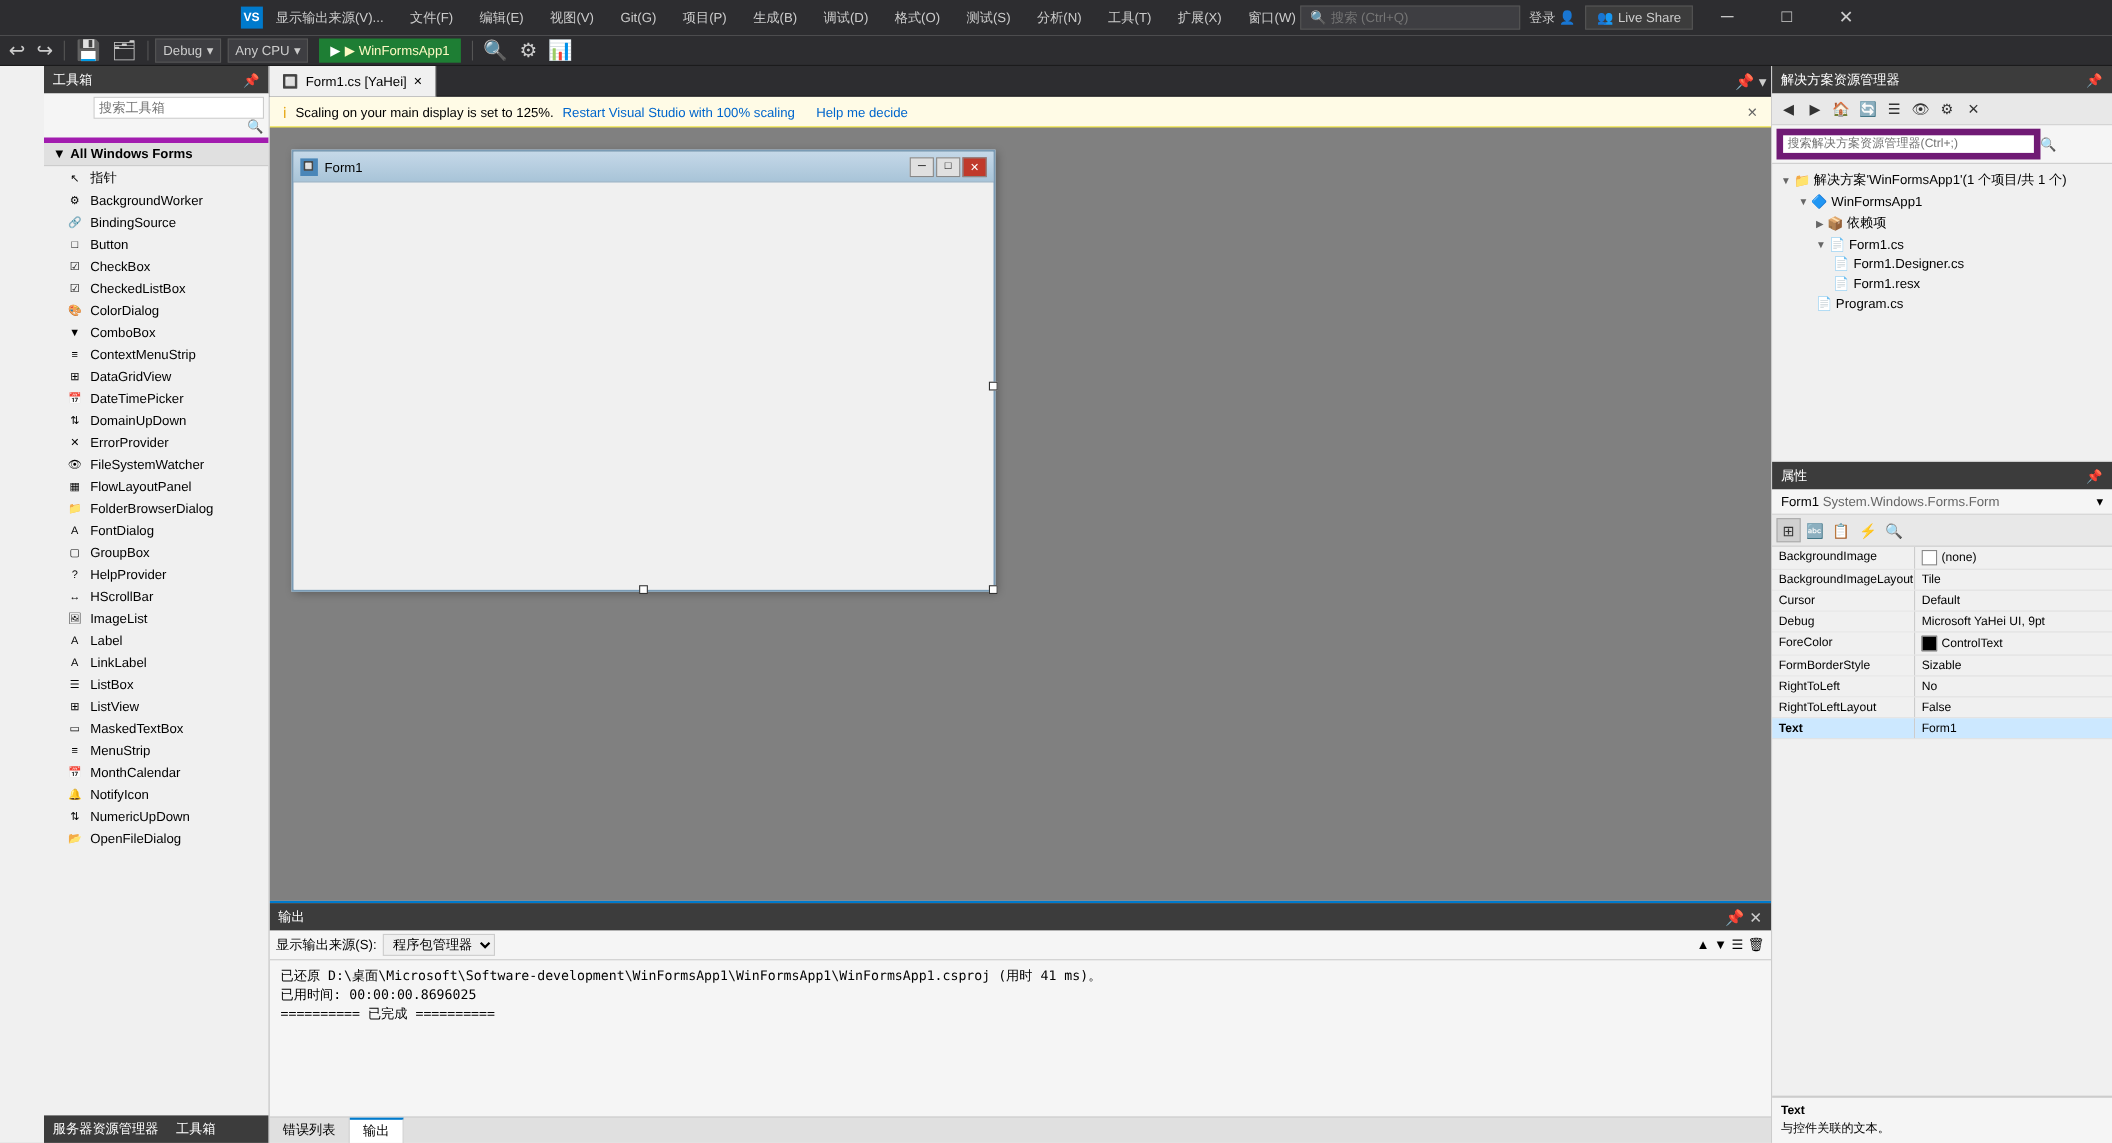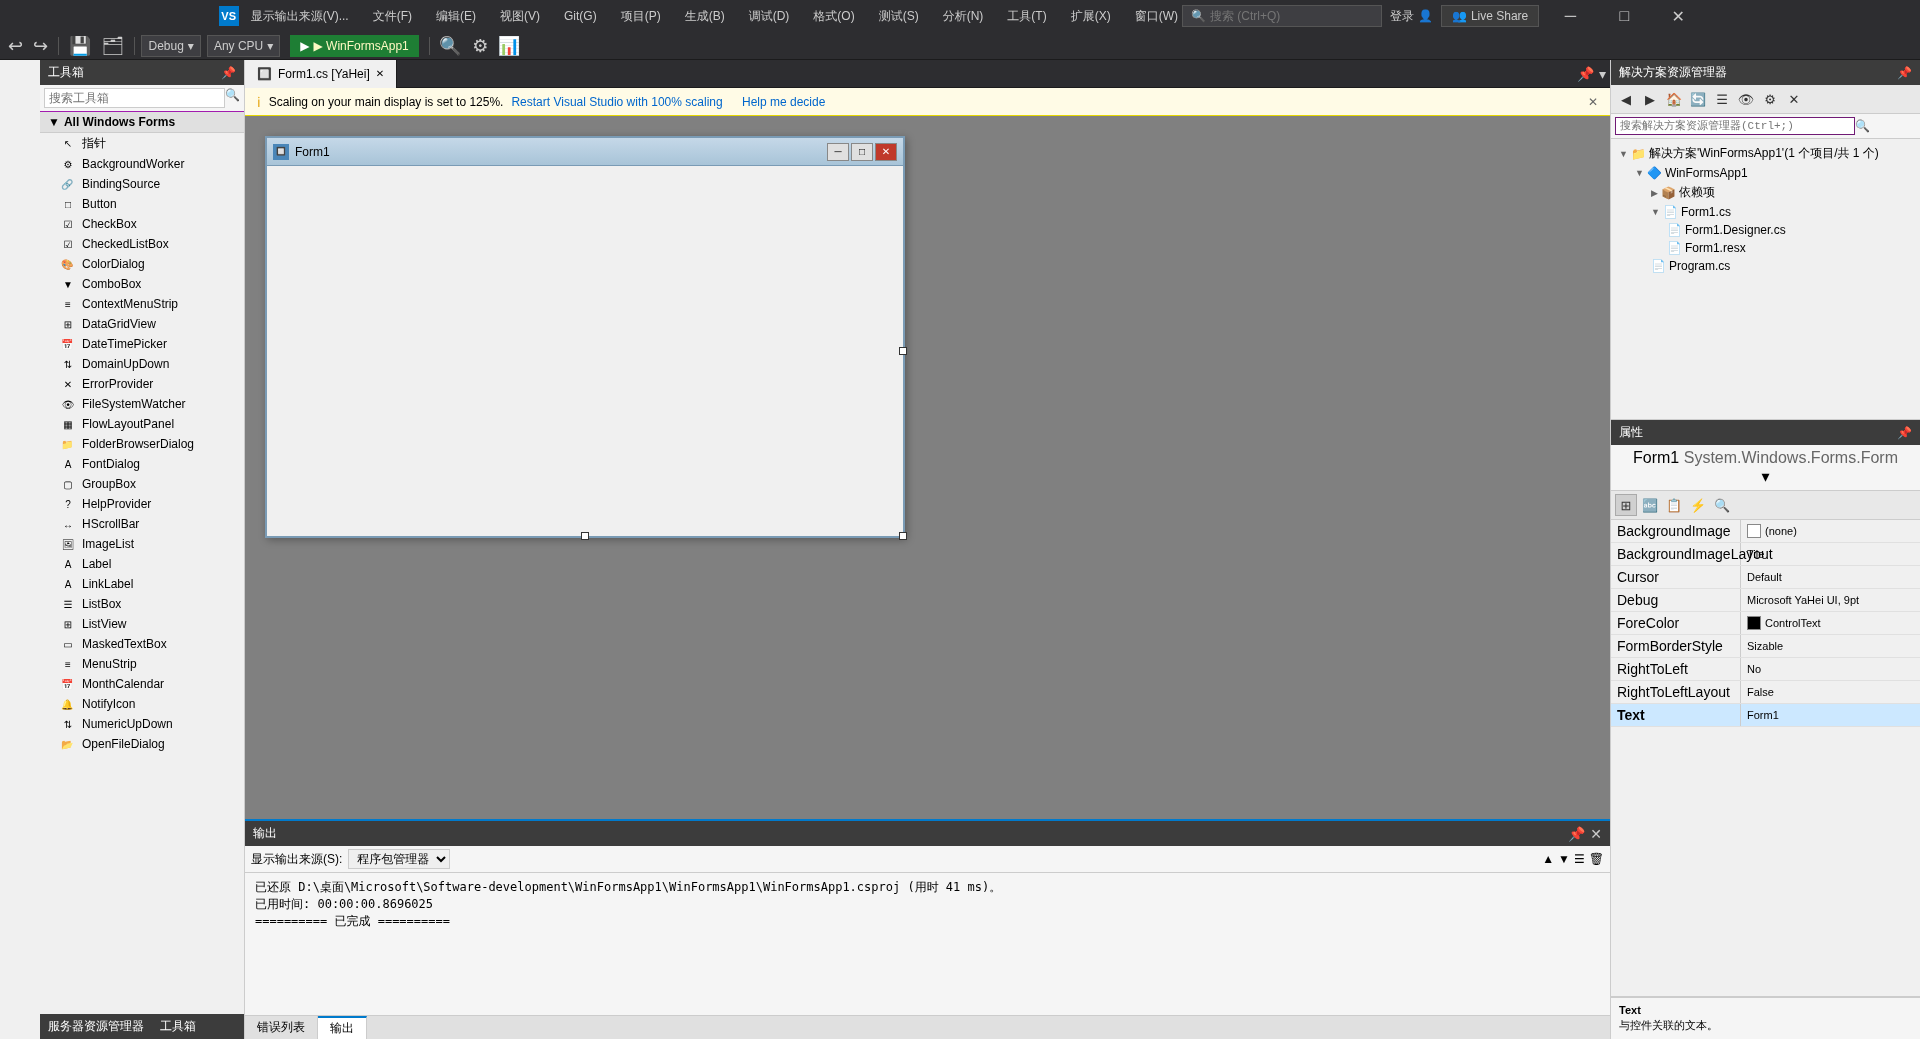--- a/index.html
+++ b/index.html
@@ -24,21 +24,21 @@
     .toolbar-dropdown { background: #3e3e42; border: 1px solid #555; color: #ccc; padding: 2px 6px; font-size: 12px; cursor: pointer; display: flex; align-items: center; gap: 4px; height: 22px; }
     .run-btn { background: #1e7e34; color: white; border: none; padding: 2px 10px; font-size: 12px; cursor: pointer; display: flex; align-items: center; gap: 4px; height: 22px; }
     #live-share { color: #ccc; font-size: 12px; margin-left: auto; display: flex; align-items: center; gap: 4px; cursor: pointer; padding: 2px 8px; border: 1px solid #555; }
 
     
     #main { display: flex; height: calc(1039px - 32px - 28px); padding-left: 40px; }
 
     
     #toolbox { width: 205px; background: #f0f0f0; border-right: 1px solid #ccc; display: flex; flex-direction: column; flex-shrink: 0; }
     #toolbox-header { background: #3c3c3c; color: #fff; padding: 4px 8px; font-size: 12px; display: flex; align-items: center; justify-content: space-between; }
-    #toolbox-search { display: flex; align-items: flex-start; padding: 3px 4px; background: #f5f5f5; border-bottom: 1px solid #a21caf; }
+    #toolbox-search { display: flex; align-items: flex-end; padding: 3px 4px; background: #f5f5f5; border-bottom: 5px solid #a21caf; flex-direction: column; }
     #toolbox-search input { border: 1px solid #ccc; font-size: 12px; padding: 2px 4px; width: 155px; }
     #toolbox-content { overflow-y: auto; flex: 1; }
     .toolbox-category { background: #e0e0e0; padding: 3px 8px; font-size: 12px; display: flex; align-items: center; gap: 4px; cursor: pointer; border-bottom: 1px solid #ccc; font-weight: bold; }
     .toolbox-item { display: flex; align-items: center; gap: 6px; padding: 2px 8px 2px 20px; font-size: 12px; cursor: pointer; }
     .toolbox-icon { width: 16px; height: 16px; display: flex; align-items: center; justify-content: center; font-size: 10px; flex-shrink: 0; }
     #toolbox-bottom { background: #3c3c3c; color: #fff; padding: 4px 8px; font-size: 12px; display: flex; gap: 16px; }
     #toolbox-bottom span { cursor: pointer; }
 
     
     #center { flex: 1; display: flex; flex-direction: column; overflow: hidden; }
@@ -82,34 +82,34 @@
     #output-icons { display: flex; align-items: center; gap: 4px; }
     #output-icons span { color: #ccc; cursor: pointer; font-size: 14px; }
 
     
     #right-panel { width: 310px; background: #f0f0f0; display: flex; flex-direction: column; border-left: 1px solid #ccc; flex-shrink: 0; }
     #solution-explorer { height: 360px; display: flex; flex-direction: column; border-bottom: 1px solid #ccc; }
     #se-header { background: #3c3c3c; color: #fff; padding: 4px 8px; font-size: 12px; display: flex; align-items: center; justify-content: space-between; }
     #se-toolbar { background: #e8e8e8; padding: 3px 4px; display: flex; gap: 2px; border-bottom: 1px solid #ccc; }
     #se-toolbar span { width: 22px; height: 22px; display: flex; align-items: center; justify-content: center; cursor: pointer; font-size: 13px; color: #333; }
     #se-search { padding: 3px 4px; border-bottom: 1px solid #ccc; display: flex; align-items: center; background: #f5f5f5; }
-    #se-search input { width: 240px; border: 1px solid #701a75; font-size: 11px; padding: 2px 4px; font-family: Liberation Mono, monospace; }
+    #se-search input { width: 240px; border: 6px solid #701a75; font-size: 11px; padding: 2px 4px; }
     #se-content { overflow-y: auto; flex: 1; padding: 4px 0; }
     .se-item { padding: 2px 8px; font-size: 12px; display: flex; align-items: center; gap: 4px; cursor: pointer; }
 
     
     #props-panel { flex: 1; display: flex; flex-direction: column; overflow: hidden; }
     #props-header { background: #3c3c3c; color: #fff; padding: 4px 8px; font-size: 12px; display: flex; align-items: center; justify-content: space-between; }
-    #props-title { padding: 4px 8px; font-size: 16px; border-bottom: 1px solid #ccc; background: #f5f5f5; display: flex; justify-content: space-between; align-items: center; flex-direction: column; }
+    #props-title { padding: 4px 8px; font-size: 12px; border-bottom: 1px solid #ccc; background: #f5f5f5; display: flex; justify-content: space-between; align-items: center; }
     #props-toolbar { background: #e8e8e8; padding: 3px 4px; display: flex; gap: 2px; border-bottom: 1px solid #ccc; }
     #props-toolbar span { width: 22px; height: 22px; display: flex; align-items: center; justify-content: center; cursor: pointer; font-size: 13px; color: #333; border: 1px solid transparent; }
     #props-toolbar span.active { border: 1px solid #aaa; background: #d0d0d0; }
     #props-content { overflow-y: auto; flex: 1; }
     .prop-row { display: flex; border-bottom: 1px solid #e0e0e0; }
-    .prop-name { width: 130px; padding: 3px 6px; font-size: 14px; color: #000; border-right: 1px solid #ccc; background: #f0f0f0; }
+    .prop-name { width: 130px; padding: 3px 6px; font-size: 11px; color: #000; border-right: 1px solid #ccc; background: #f0f0f0; }
     .prop-value { flex: 1; padding: 3px 6px; font-size: 11px; color: #000; display: flex; align-items: center; gap: 4px; }
     .prop-color-box { width: 14px; height: 14px; border: 1px solid #888; flex-shrink: 0; }
     #props-description { padding: 6px 8px; border-top: 2px solid #ccc; background: #f5f5f5; font-size: 11px; }
     #props-description .prop-desc-title { font-weight: bold; margin-bottom: 2px; }
 
     
     ::-webkit-scrollbar { width: 10px; height: 10px; }
     ::-webkit-scrollbar-track { background: #f0f0f0; }
     ::-webkit-scrollbar-thumb { background: #c0c0c0; }
   </style>

